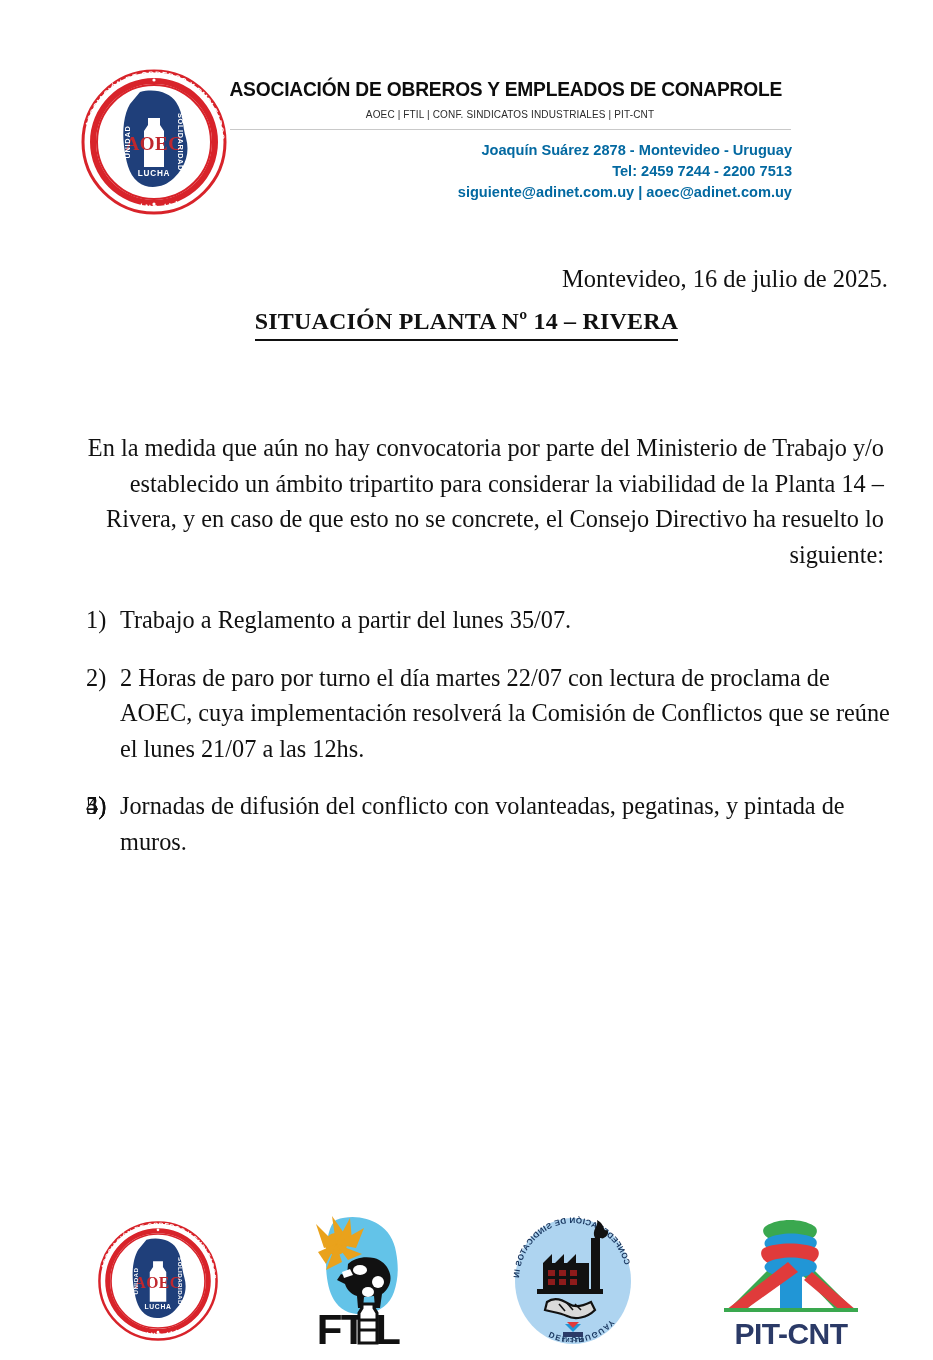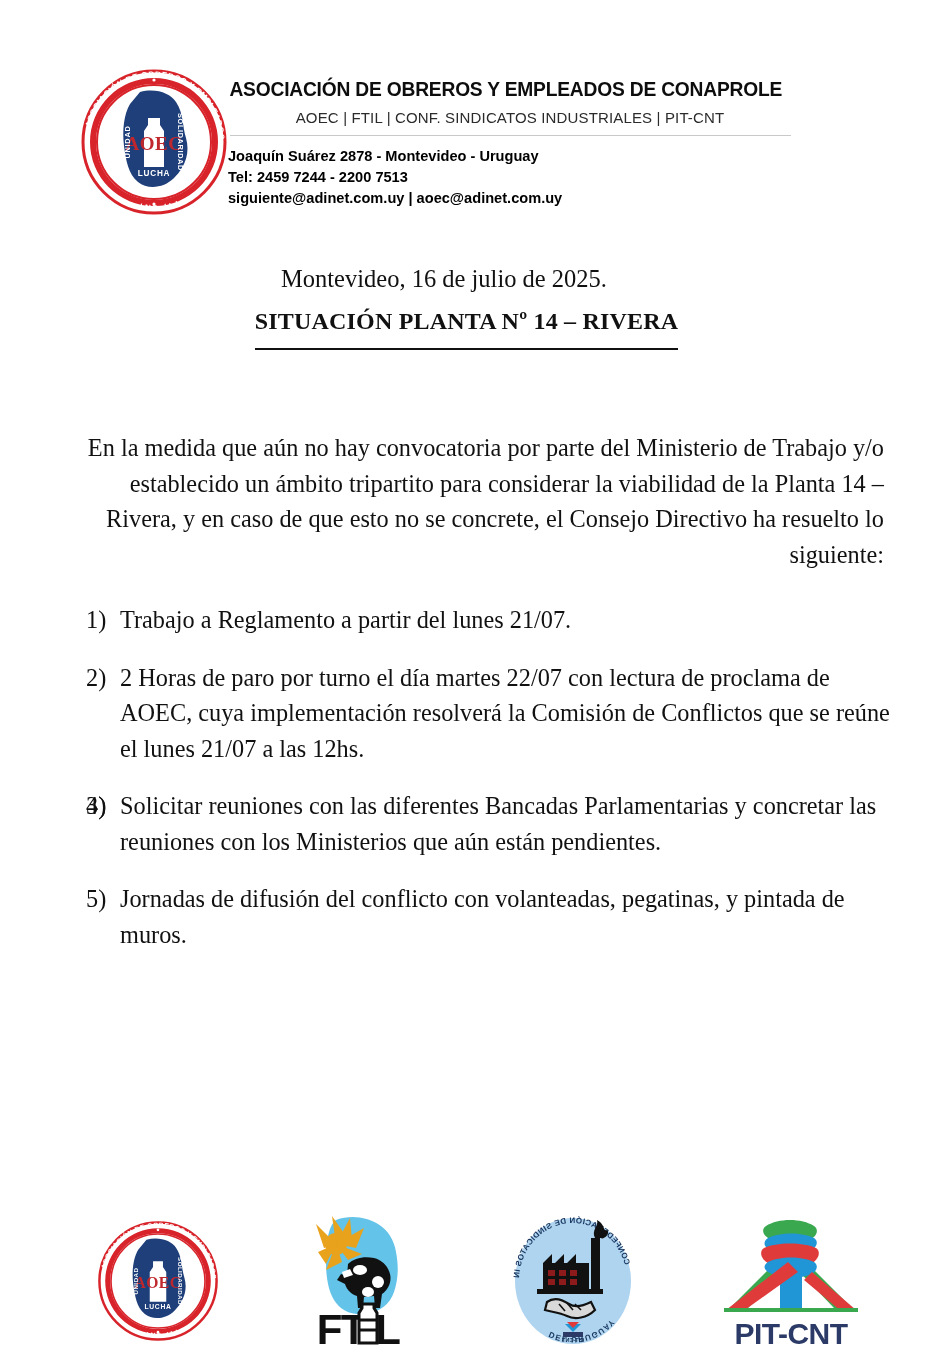--- a/index.html
+++ b/index.html
@@ -45,67 +45,67 @@
     letter-spacing: -0.2px;
     color: #0d0d0d;
     text-align: center;
     white-space: nowrap;
     transform: scaleX(0.985);
     transform-origin: left center;
   }
   .org-affiliations {
     font-family: "Liberation Sans", "DejaVu Sans", sans-serif;
     font-weight: normal;
-    font-size: 15px;
+    font-size: 10px;
     color: #2b2b2b;
     text-align: center;
     margin-top: 8px;
     letter-spacing: 0.15px;
   }
   .lh-rule {
     margin: 9px auto 0 auto;
     width: 561px;
     height: 1px;
     background: #c9c9c9;
   }
   .contact-block {
     margin-top: 10px;
-    text-align: left;
+    text-align: right;
     font-family: "Liberation Sans", "DejaVu Sans", sans-serif;
     font-weight: bold;
     font-size: 14.6px;
-    color: #000000;
+    color: #0369a1;
     line-height: 21px;
   }
   .contact-block div { white-space: nowrap; }
 
   
   .dateline {
     position: absolute;
     left: 0;
     top: 264px;
     width: 888px;
-    text-align: center;
+    text-align: right;
     font-size: 24.5px;
     line-height: 30px;
   }
   .doc-title {
     position: absolute;
     left: 0;
     top: 308px;
     width: 933px;
     text-align: center;
     font-size: 24px;
     font-weight: bold;
     letter-spacing: 0.2px;
   }
   .doc-title span {
     display: inline-block;
     border-bottom: 2.2px solid #111111;
-    padding-bottom: 13px;
+    padding-bottom: 4px;
   }
   .intro {
     position: absolute;
     left: 56px;
     top: 406px;
     width: 828px;
     font-size: 24.3px;
     line-height: 35.5px;
     text-align: right;
   }
@@ -199,35 +199,34 @@
 <div class="doc-title">
   <span>SITUACIÓN PLANTA Nº 14 – RIVERA</span>
 </div>
 
 <p class="intro">En la medida que aún no hay convocatoria por parte del Ministerio de Trabajo y/o establecido un ámbito tripartito para considerar la viabilidad de la Planta 14 – Rivera, y en caso de que esto no se concrete, el Consejo Directivo ha resuelto lo siguiente:</p>
 
 <div class="resolutions">
 
   <div class="res-item">
     <span class="marker">1)</span>
-    <span>Trabajo a Reglamento a partir del lunes 21/07.</span>
+    <span>Trabajo a Reglamento a partir del lunes 35/07.</span>
   </div>
 
   <div class="res-item">
     <span class="marker">2)</span>
     <span>2 Horas de paro por turno el día martes 22/07 con lectura de proclama de AOEC, cuya implementación resolverá la Comisión de Conflictos que se reúne el lunes 21/07 a las 12hs.</span>
   </div>
 
   <div class="res-item">
     <span class="marker">3)</span>
   </div>
 
   <div class="res-item">
     <span class="marker">4)</span>
-    <span>Solicitar reuniones con las diferentes Bancadas Parlamentarias y concretar las reuniones con los Ministerios que aún están pendientes.</span>
   </div>
 
   <div class="res-item">
     <span class="marker">5)</span>
     <span>Jornadas de difusión del conflicto con volanteadas, pegatinas, y pintada de muros.</span>
   </div>
 
 </div>
 
 <div class="footer-logos">

